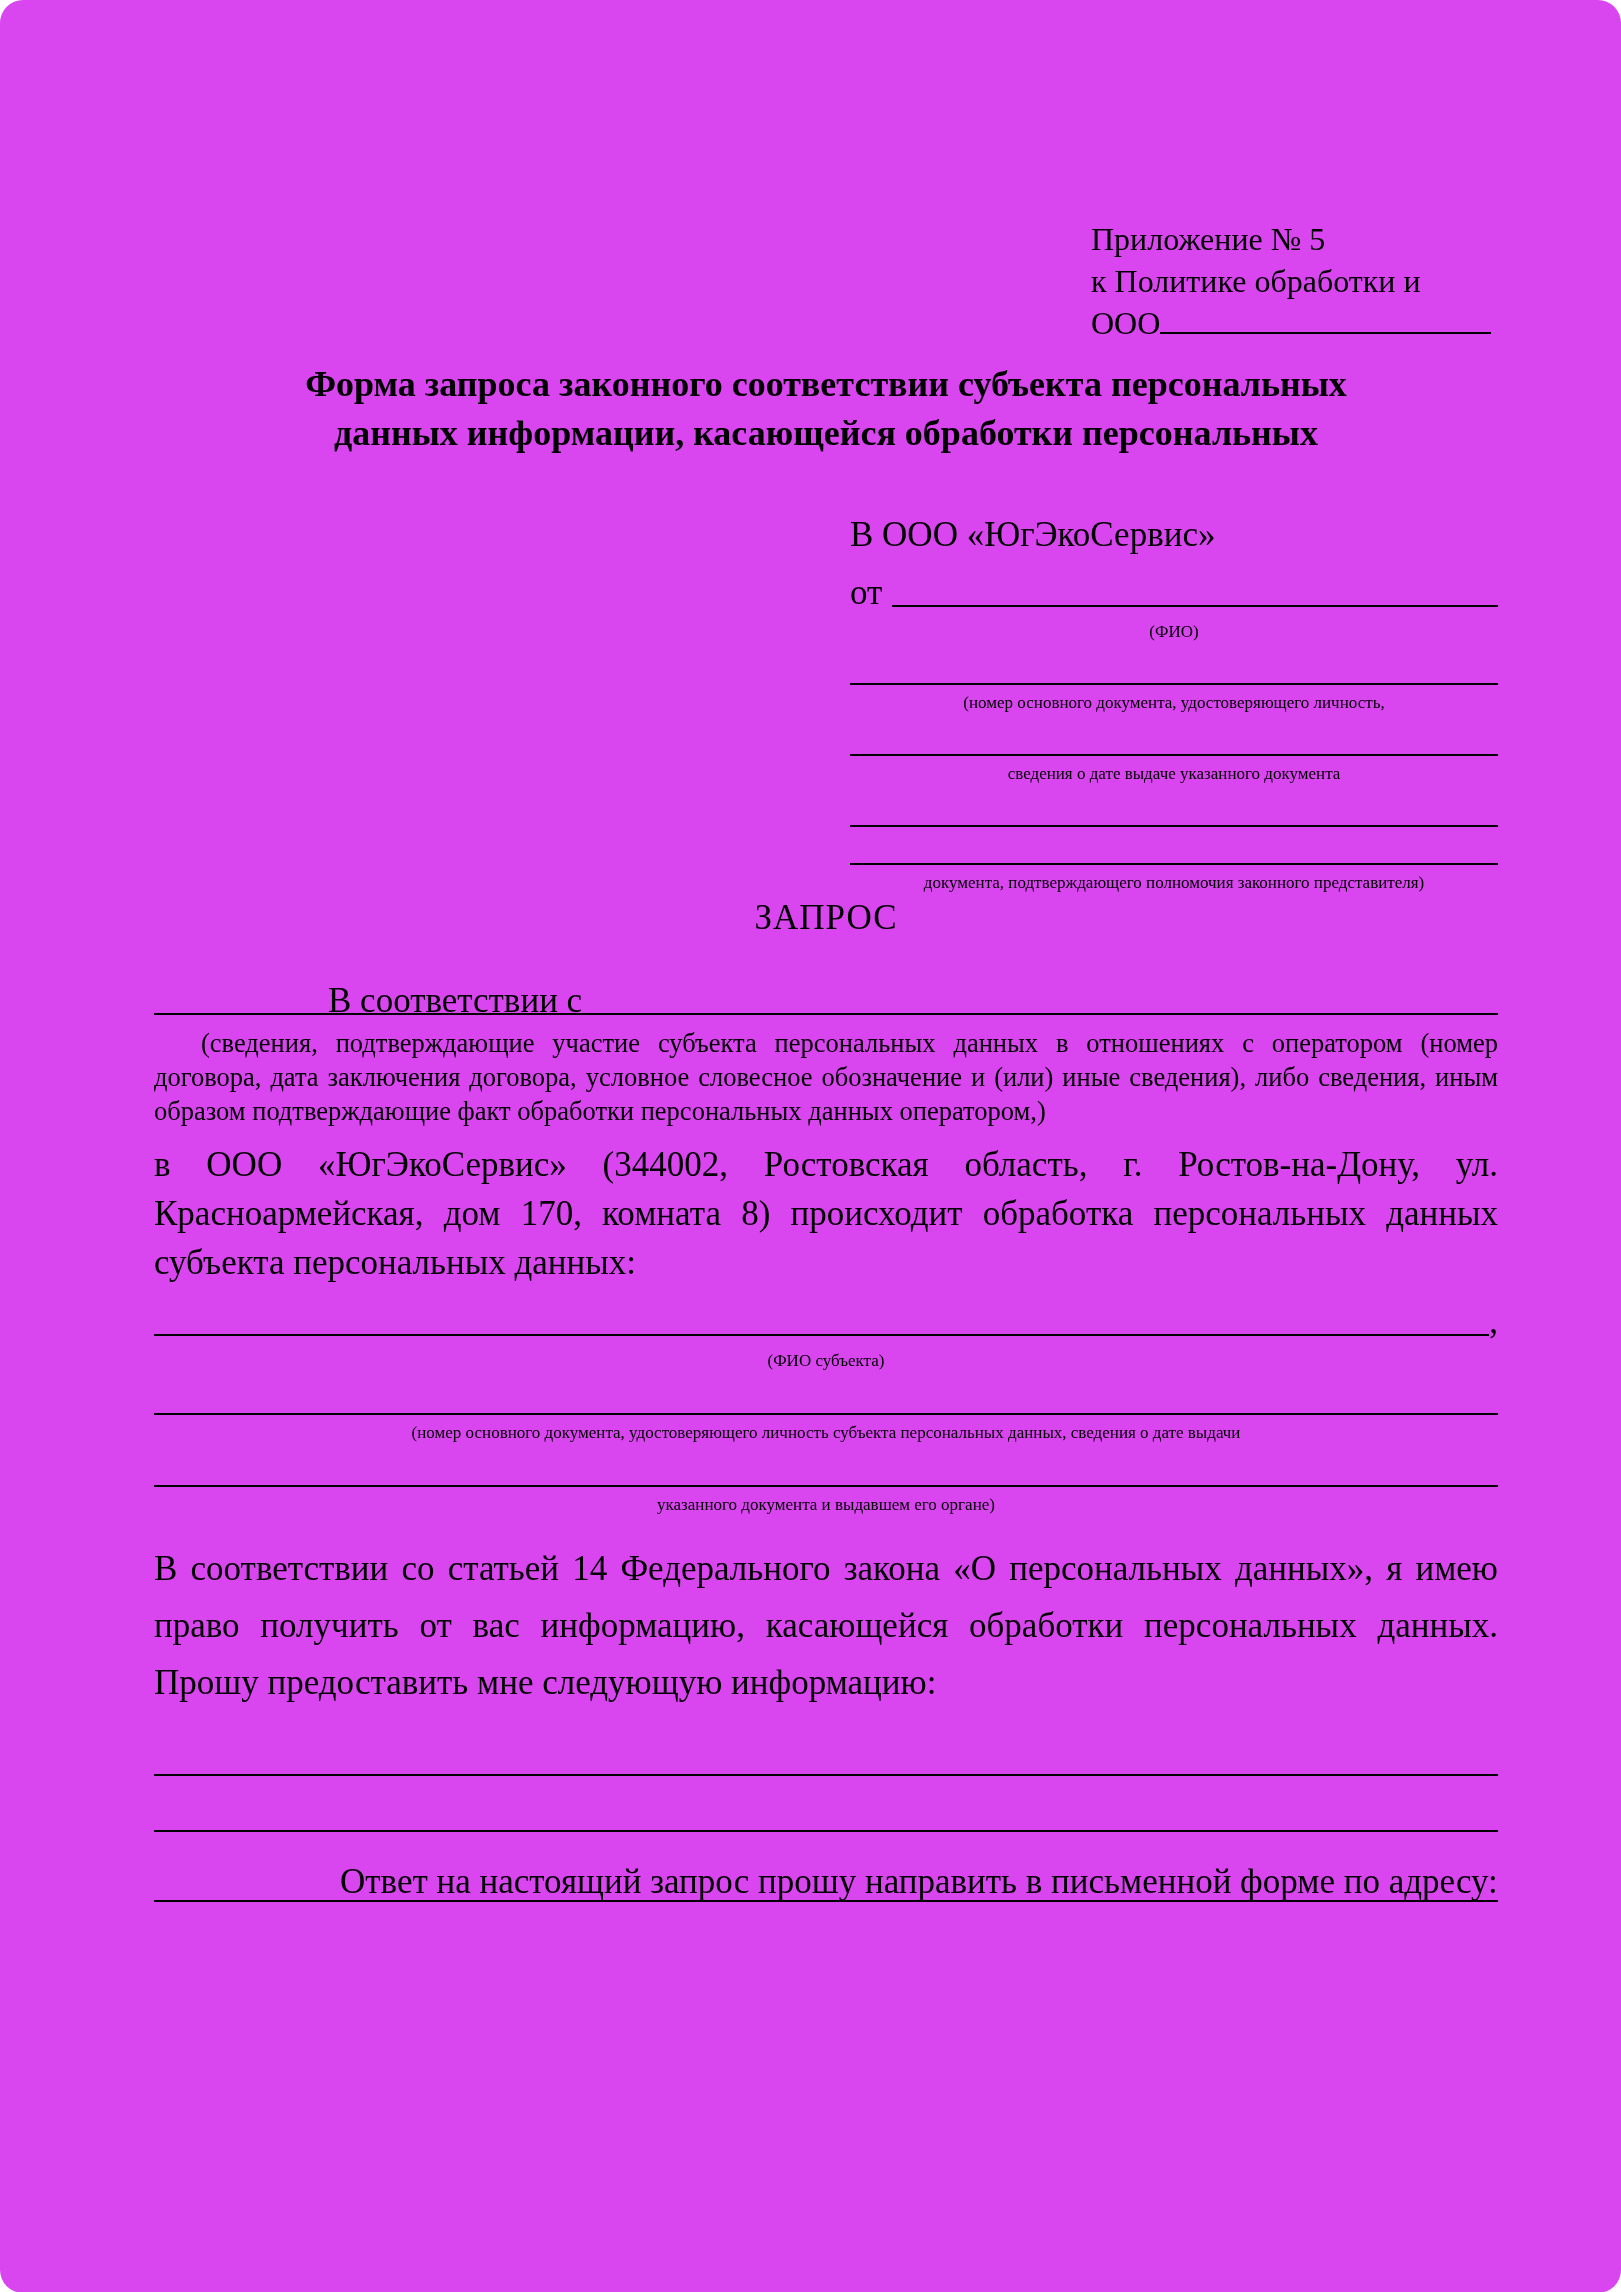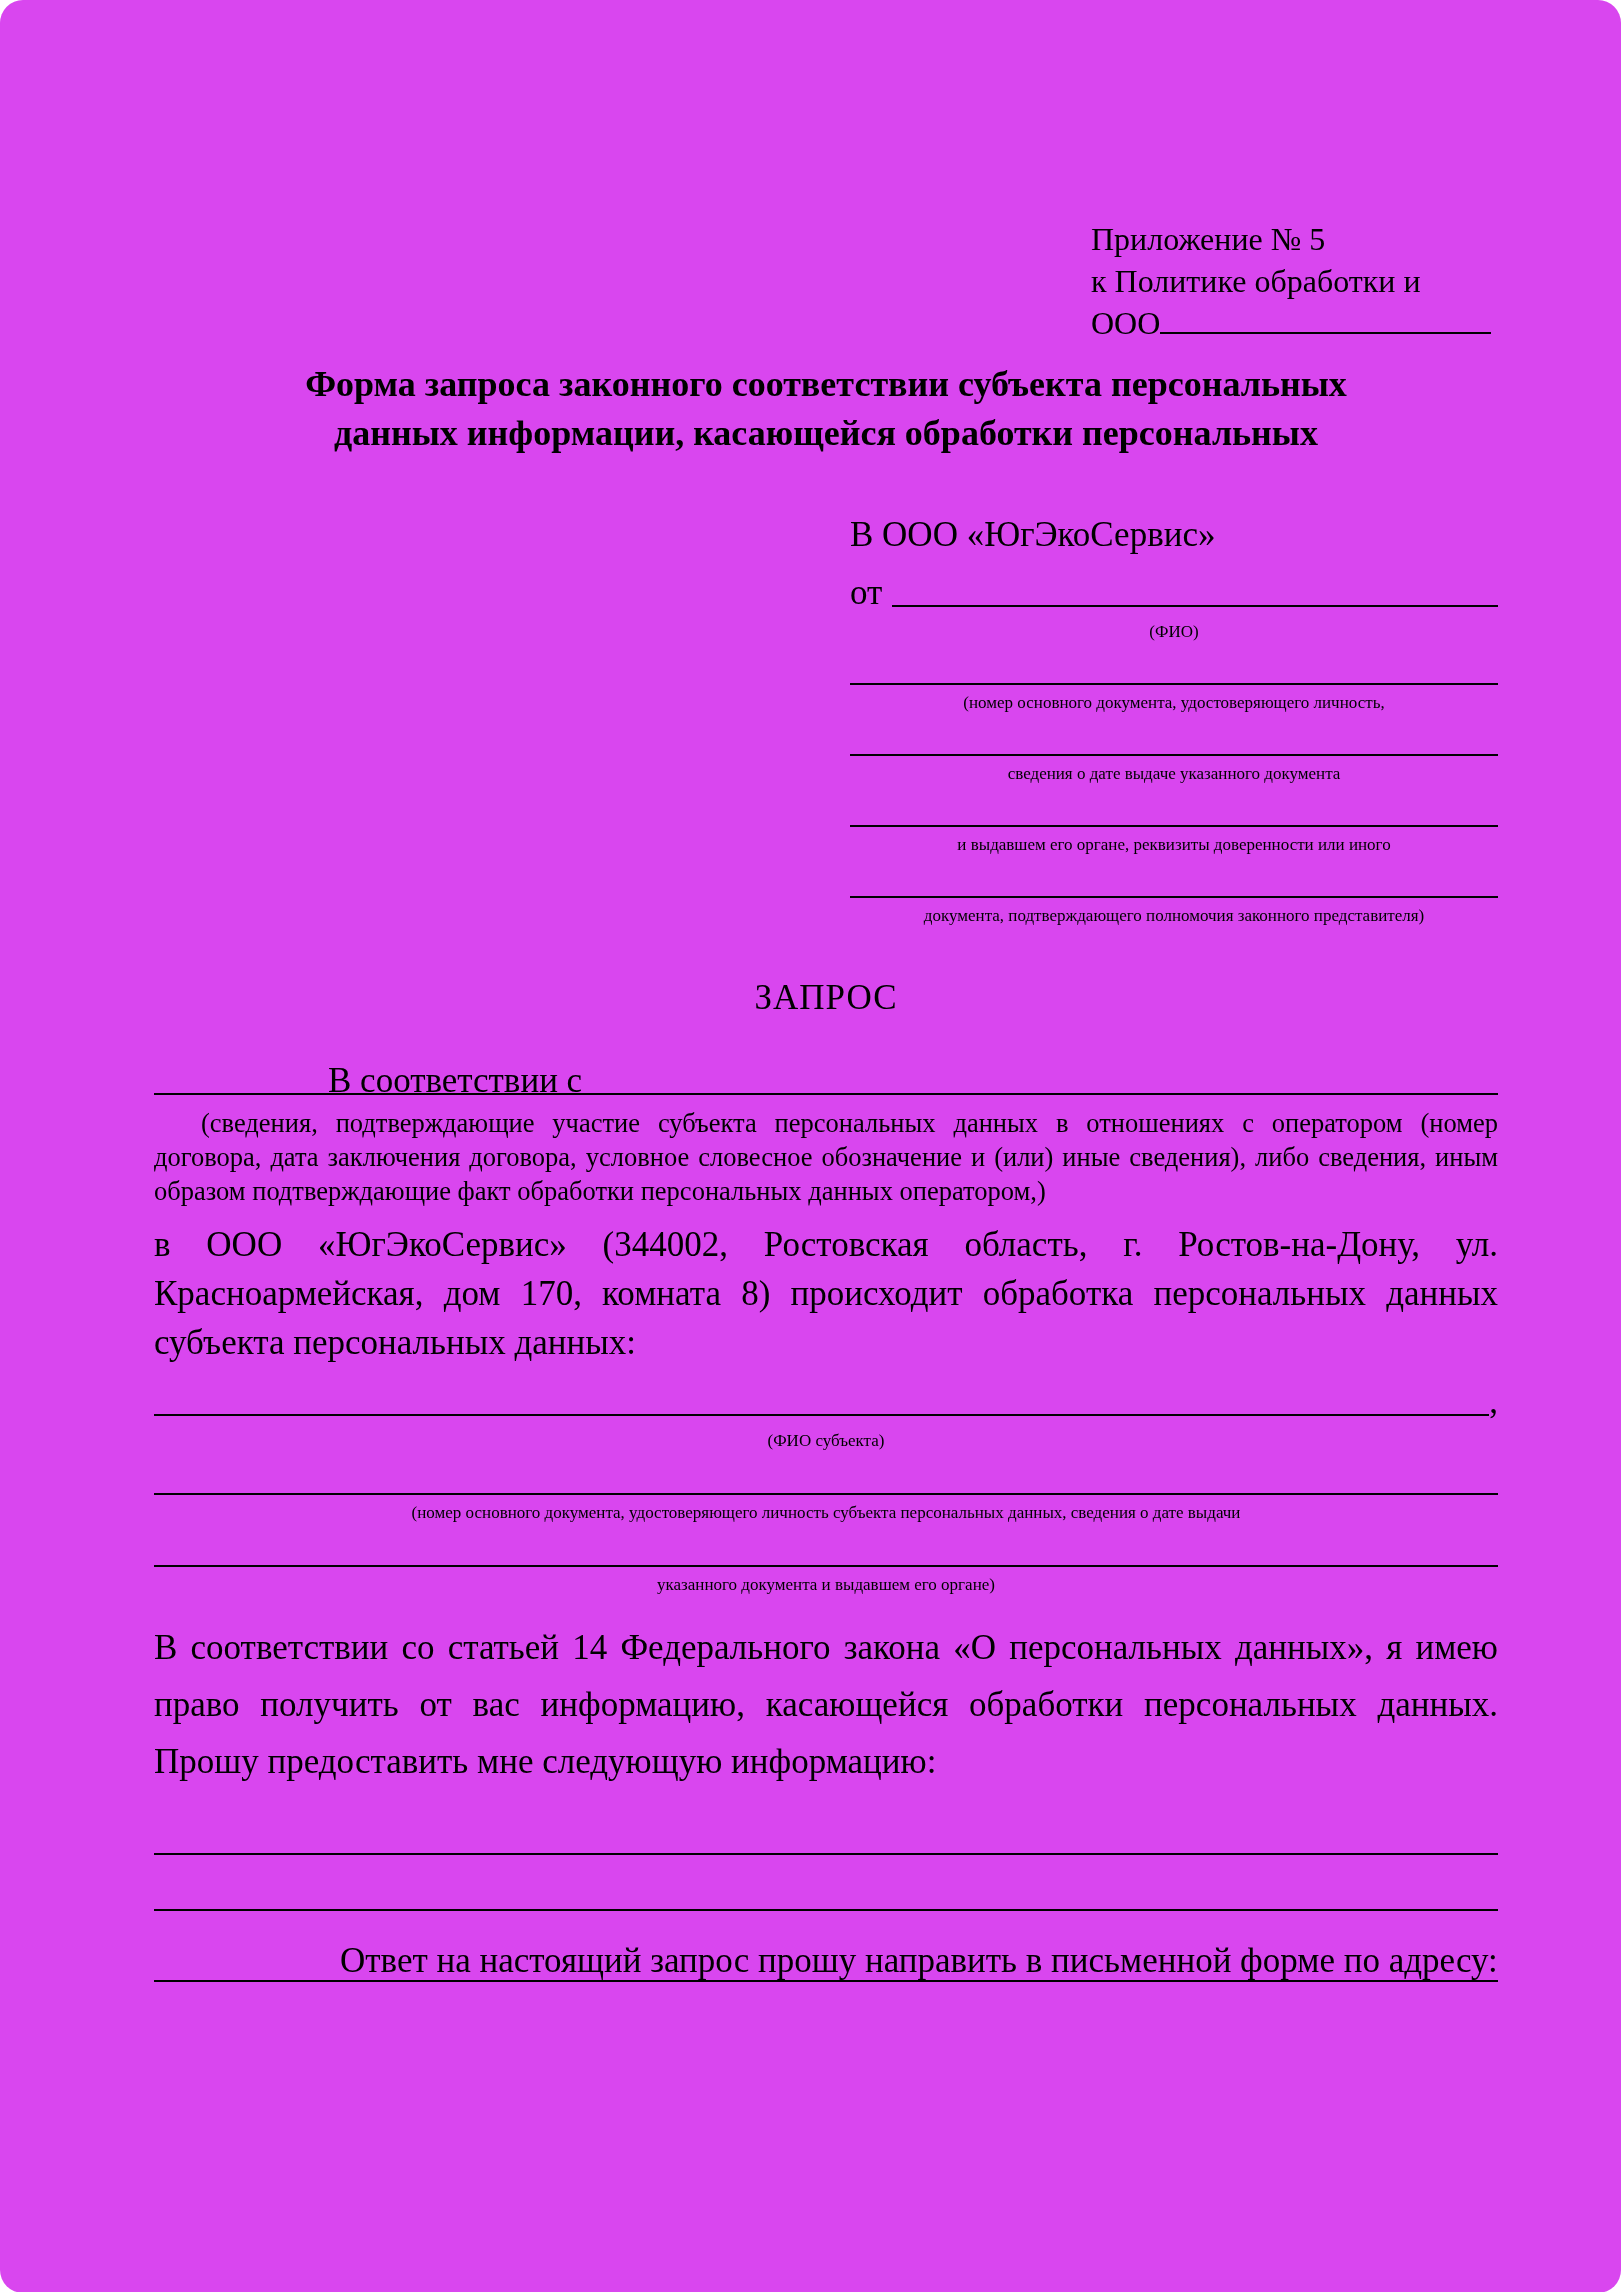--- a/index.html
+++ b/index.html
@@ -57,21 +57,20 @@
   .cap {
     font-size: 17px;
     line-height: 30px;
     text-align: center;
     margin-top: 2.9px;
   }
   .uline { height: 0; border-bottom: 2.9px solid #000; }
   .addressee .uline { margin-top: 36px; }
 
   .request-heading {
-    margin-top: 47px;
     text-align: center;
     font-size: 35px;
     letter-spacing: 1px;
   }
 
   .accordance-row { display: flex; margin-top: 41px; font-size: 35px; line-height: 43px; flex-direction: column; }
   .accordance-row .lbl { margin-left: 174px; white-space: nowrap; padding-right: 7.8px; }
 
   .note {
     margin-top: 3.9px;
@@ -136,21 +135,20 @@
     </div>
     <div class="cap">(ФИО)</div>
 
     <div class="uline"></div>
     <div class="cap">(номер основного документа, удостоверяющего личность,</div>
 
     <div class="uline"></div>
     <div class="cap">сведения о дате выдаче указанного документа</div>
 
     <div class="uline"></div>
-    <div class="cap">и выдавшем его органе, реквизиты доверенности или иного</div>
 
     <div class="uline"></div>
     <div class="cap">документа, подтверждающего полномочия законного представителя)</div>
   </div>
 
   <div class="request-heading">ЗАПРОС</div>
 
   <div class="accordance-row">
     <span class="lbl">В соответствии с</span>
     <span class="fill"></span>

